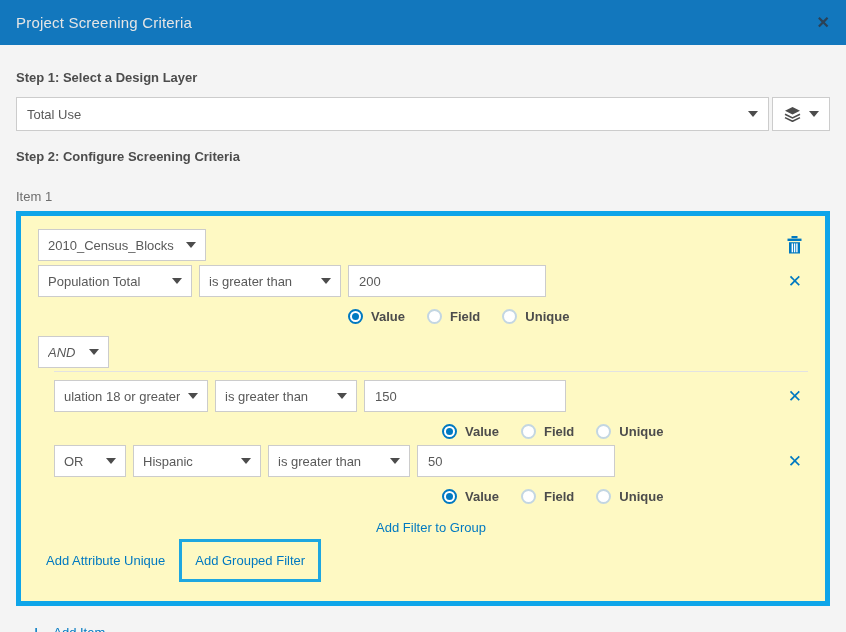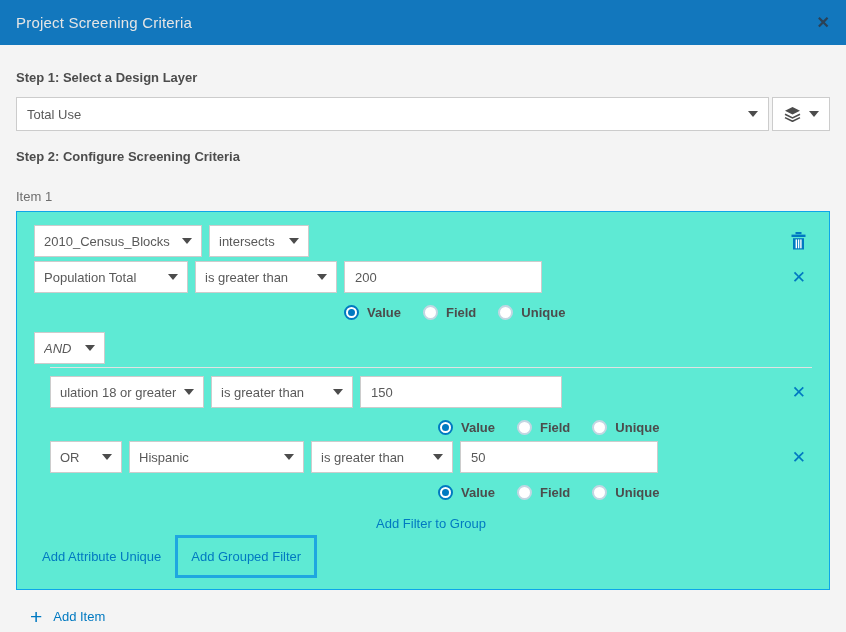--- a/index.html
+++ b/index.html
@@ -52,40 +52,40 @@
     border-right: 5px solid transparent;
     border-top: 6px solid #4c4c4c;
     margin-left: 8px;
     flex: none;
   }
   .layer-btn .caret { margin-left: 0; }
 
   .item-label { color: #6e6e6e; margin: 25px 0 7px; }
 
   .item-panel {
-    background: #5eead4;
-    border: 1px solid #0ea5e9;
-    padding: 13px 17px 11px 17px;
+    background: #fef9c3;
+    border: 5px solid #0ea5e9;
+    padding: 13px 17px 19px 17px;
   }
   .frow { display: flex; align-items: center; }
   .dd {
     background: #fff;
     border: 1px solid #cccccc;
     height: 32px;
     display: flex;
     align-items: center;
     padding: 0 9px;
     margin-right: 7px;
     cursor: pointer;
     flex: none;
   }
   .dd .sel-text { font-size: 13px; }
   .w168 { width: 168px; } .w100 { width: 100px; }
   .w154 { width: 154px; } .w142 { width: 142px; }
-  .w72  { width: 72px; }  .w153 { width: 175px; } .w71 { width: 71px; }
+  .w72  { width: 72px; }  .w153 { width: 128px; } .w71 { width: 71px; }
   .txt-input {
     height: 32px;
     border: 1px solid #cccccc;
     padding: 0 10px;
     font-family: "Liberation Sans", sans-serif;
     font-size: 13px;
     color: #595959;
     width: 198px;
     flex: none;
     outline: none;
@@ -188,24 +188,20 @@
 
   <div class="item-label">Item 1</div>
 
   <div class="item-panel">
 
     <div class="frow">
       <div class="dd w168">
         <span class="sel-text">2010_Census_Blocks</span>
         <span class="caret"></span>
       </div>
-      <div class="dd w100">
-        <span class="sel-text">intersects</span>
-        <span class="caret"></span>
-      </div>
       <span class="trash-btn">
         <svg class="icon-svg" width="15" height="18" viewBox="0 0 15 18">
           <rect x="4.5" y="0" width="6" height="2.2" fill="#0079c1"></rect>
           <rect x="0.5" y="2.6" width="14" height="2.4" fill="#0079c1"></rect>
           <path d="M2 6.2 h11 v11.3 h-11 Z" fill="#0079c1"></path>
           <rect x="4.6" y="7.4" width="1.4" height="8.9" fill="#ffffff"></rect>
           <rect x="6.9" y="7.4" width="1.4" height="8.9" fill="#ffffff"></rect>
           <rect x="9.2" y="7.4" width="1.4" height="8.9" fill="#ffffff"></rect>
         </svg>
       </span>

